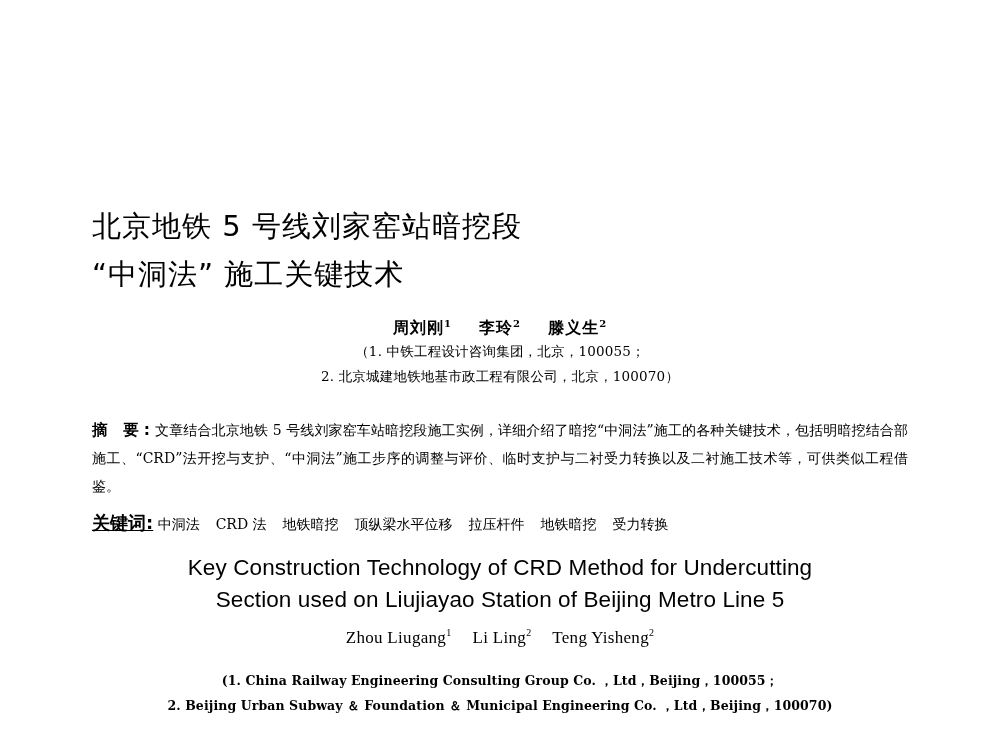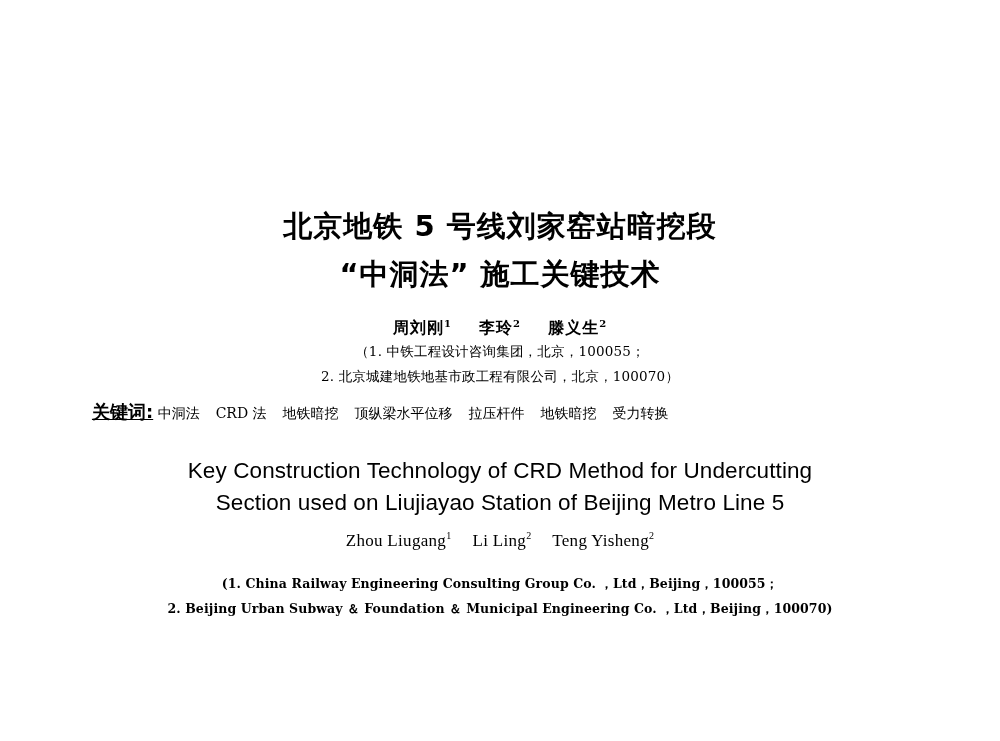--- a/index.html
+++ b/index.html
@@ -17,23 +17,23 @@
   .page {
     position: relative;
     width: 1000px;
     height: 741px;
     box-sizing: border-box;
     padding: 0 92px;
   }
 
   
   .cn-title {
-    text-align: center;
+    text-align: left;
     font-family: "DejaVu Sans", sans-serif;
-    font-weight: bold;
+    font-weight: normal;
     font-size: 29px;
     letter-spacing: 1px;
     line-height: 1.5;
   }
   .cn-title .line1 { margin-top: 205px; }
   .cn-title .line2 { margin-top: 4px; }
 
   
   .cn-authors {
     text-align: center;
@@ -78,21 +78,21 @@
   .kw-block .lbl {
     font-family: "DejaVu Sans", sans-serif;
     font-weight: bold;
     font-size: 18px;
     text-decoration: underline;
   }
   .kw-item { display: inline-block; margin-right: 16px; }
 
   
   .en-title {
-    margin-top: 26px;
+    margin-top: 12px;
     text-align: center;
     font-family: "Liberation Sans", sans-serif;
     font-size: 22.5px;
     font-weight: normal;
     line-height: 1.42;
     letter-spacing: 0.1px;
   }
 
   
   .en-authors {
@@ -132,20 +132,23 @@
     <span><span>李玲</span><sup>2</sup></span>
     <span class="sep"></span>
     <span><span>滕义生</span><sup>2</sup></span>
   </div>
 
   <div class="cn-affil">
     <div>（1. 中铁工程设计咨询集团，北京，100055；</div>
     <div>2. 北京城建地铁地基市政工程有限公司，北京，100070）</div>
   </div>
 
+  <div class="abstract-block">
+    <span class="lbl">摘 要:</span><span>文章结合北京地铁 5 号线刘家窑车站暗挖段施工实例，详细介绍了暗挖“中洞法”施工的各种关键技术，包括明暗挖结合部施工、“CRD”法开挖与支护、“中洞法”施工步序的调整与评价、临时支护与二衬受力转换以及二衬施工技术等，可供类似工程借鉴。</span>
+  </div>
 
   <div class="kw-block">
     <span class="lbl">关键词:</span>
     <span class="kw-item">中洞法</span><span class="kw-item">CRD 法</span><span class="kw-item">地铁暗挖</span><span class="kw-item">顶纵梁水平位移</span><span class="kw-item">拉压杆件</span><span class="kw-item">地铁暗挖</span><span class="kw-item">受力转换</span>
   </div>
 
   <div class="en-title">
     <div>Key Construction Technology of CRD Method for Undercutting</div>
     <div>Section used on Liujiayao Station of Beijing Metro Line 5</div>
   </div>

